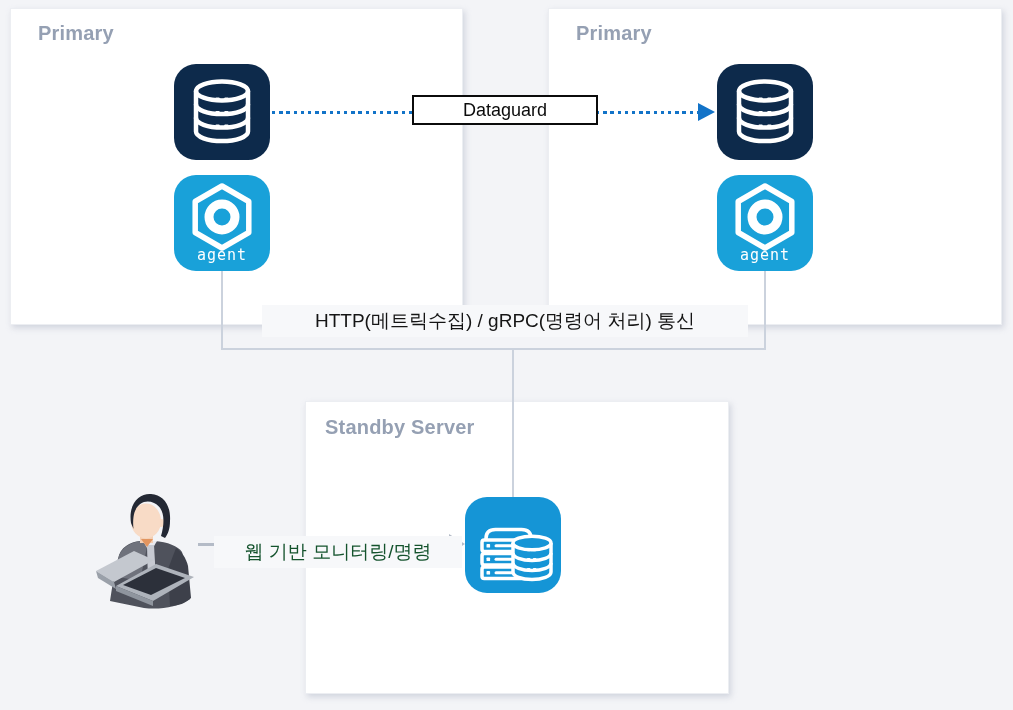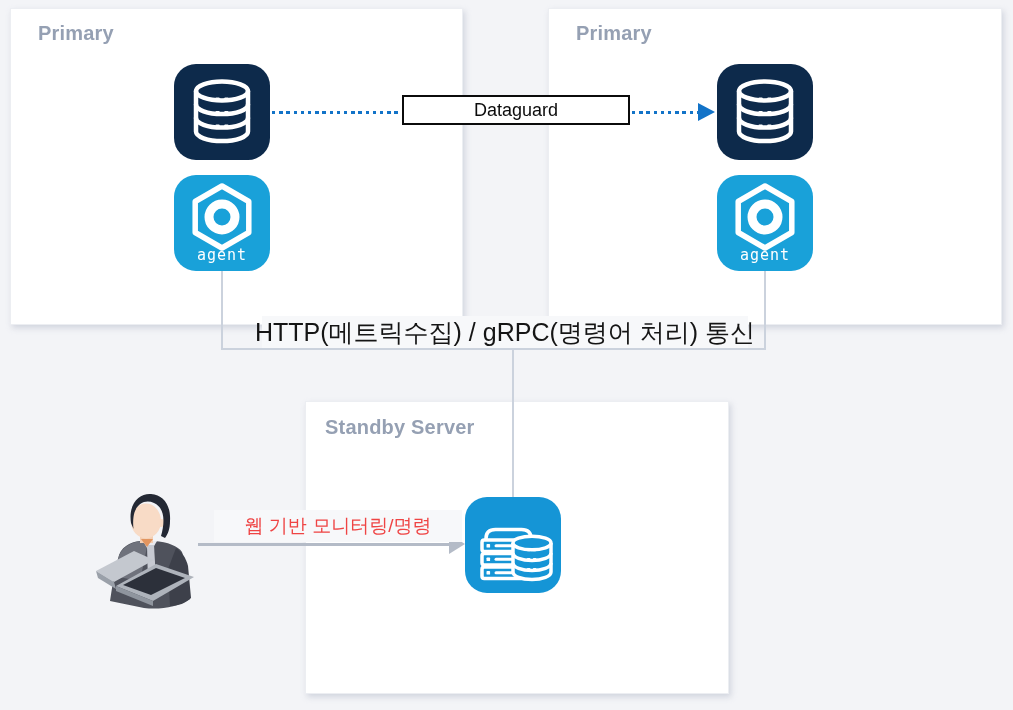--- a/index.html
+++ b/index.html
@@ -45,49 +45,49 @@
   
   #dataguard-line{
     position:absolute;left:272px;top:111px;width:428px;height:3.4px;
     background:repeating-linear-gradient(90deg,#1273c8 0 3.4px,transparent 3.4px 7.2px);
   }
   #dataguard-arrowhead{
     position:absolute;left:698px;top:103px;width:0;height:0;
     border-left:17px solid #1273c8;border-top:9.5px solid transparent;border-bottom:9.5px solid transparent;
   }
   #dataguard-label{
-    position:absolute;left:402px;top:95px;width:228px;height:30px;
+    position:absolute;left:412px;top:95px;width:186px;height:30px;
     background:#ffffff;border:2px solid #0b0b0b;box-sizing:border-box;
     display:flex;align-items:center;justify-content:center;
     font-size:18px;color:#0b0b0b;
   }
 
   
   .connector{position:absolute;background:#cbd2dd;}
   #conn-v-primary{left:221px;top:271px;width:2px;height:78px;}
   #conn-v-standby{left:764px;top:271px;width:2px;height:78px;}
   #conn-h{left:221px;top:348px;width:545px;height:2px;}
   #conn-v-manager{left:512px;top:350px;width:2px;height:148px;}
 
   #http-grpc-label{
-    position:absolute;left:262px;top:316px;width:486px;height:32px;
+    position:absolute;left:262px;top:305px;width:486px;height:32px;
     background:#f7f8fa;display:flex;align-items:center;justify-content:center;
-    font-size:25px;color:#151515;white-space:nowrap;
+    font-size:19px;color:#151515;white-space:nowrap;
   }
 
   
   #web-arrow-line{position:absolute;left:198px;top:543px;width:253px;height:3px;background:#b4bbc7;}
   #web-arrow-head{
     position:absolute;left:449px;top:534px;width:0;height:0;
     border-left:16px solid #b4bbc7;border-top:10.5px solid transparent;border-bottom:10.5px solid transparent;
   }
   #web-command-label{
-    position:absolute;left:214px;top:510px;width:248px;height:32px;
+    position:absolute;left:214px;top:536px;width:248px;height:32px;
     background:#f7f8fa;display:flex;align-items:center;justify-content:center;
-    font-size:19px;color:#ef4444;white-space:nowrap;
+    font-size:19px;color:#14532d;white-space:nowrap;
   }
 
   #person{position:absolute;left:90px;top:487px;width:120px;height:132px;}
   svg{display:block;}
 </style>
 </head>
 <body>
 
 <div class="panel" id="primary-panel"></div>
 <div class="panel" id="standby-panel"></div>

